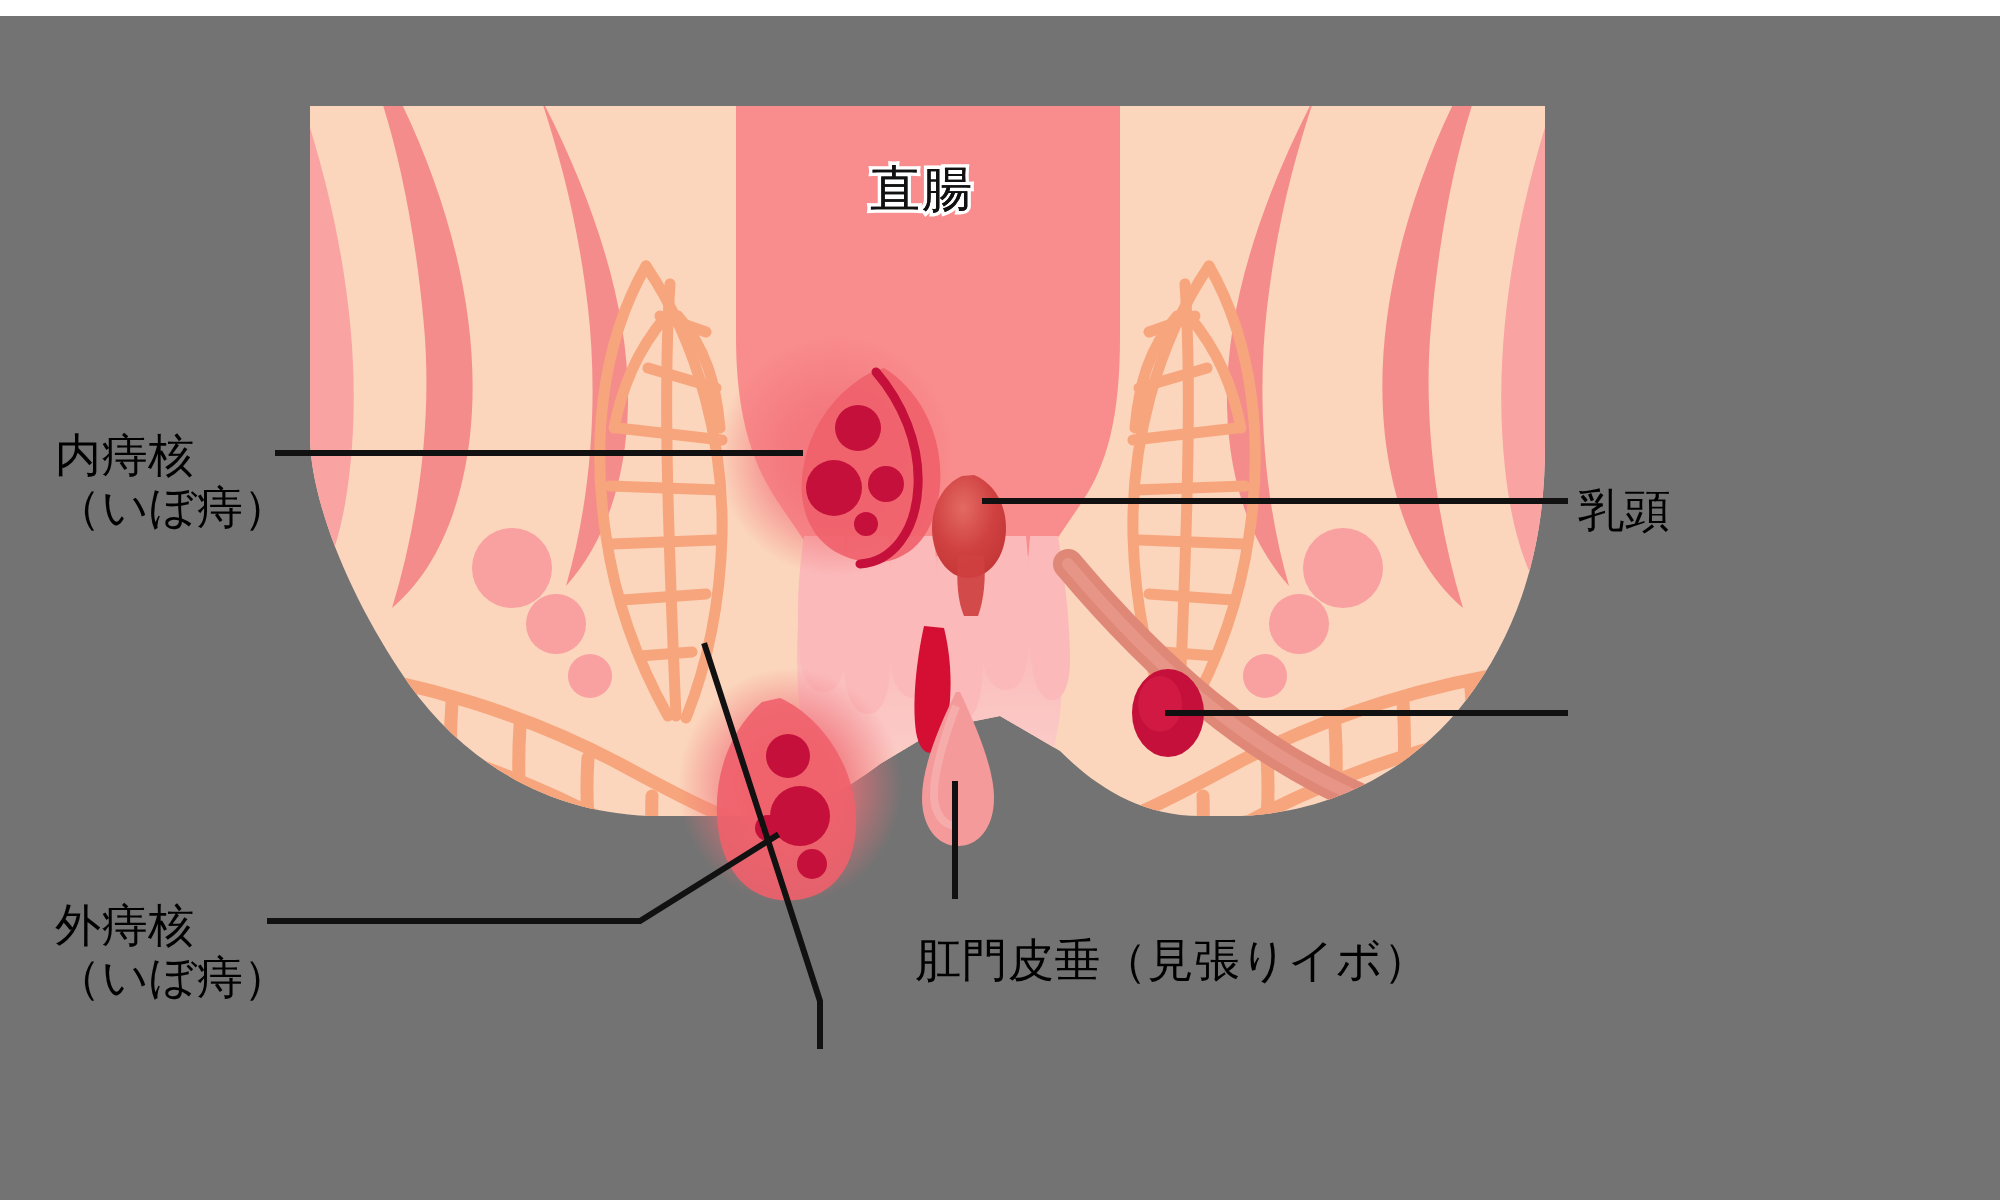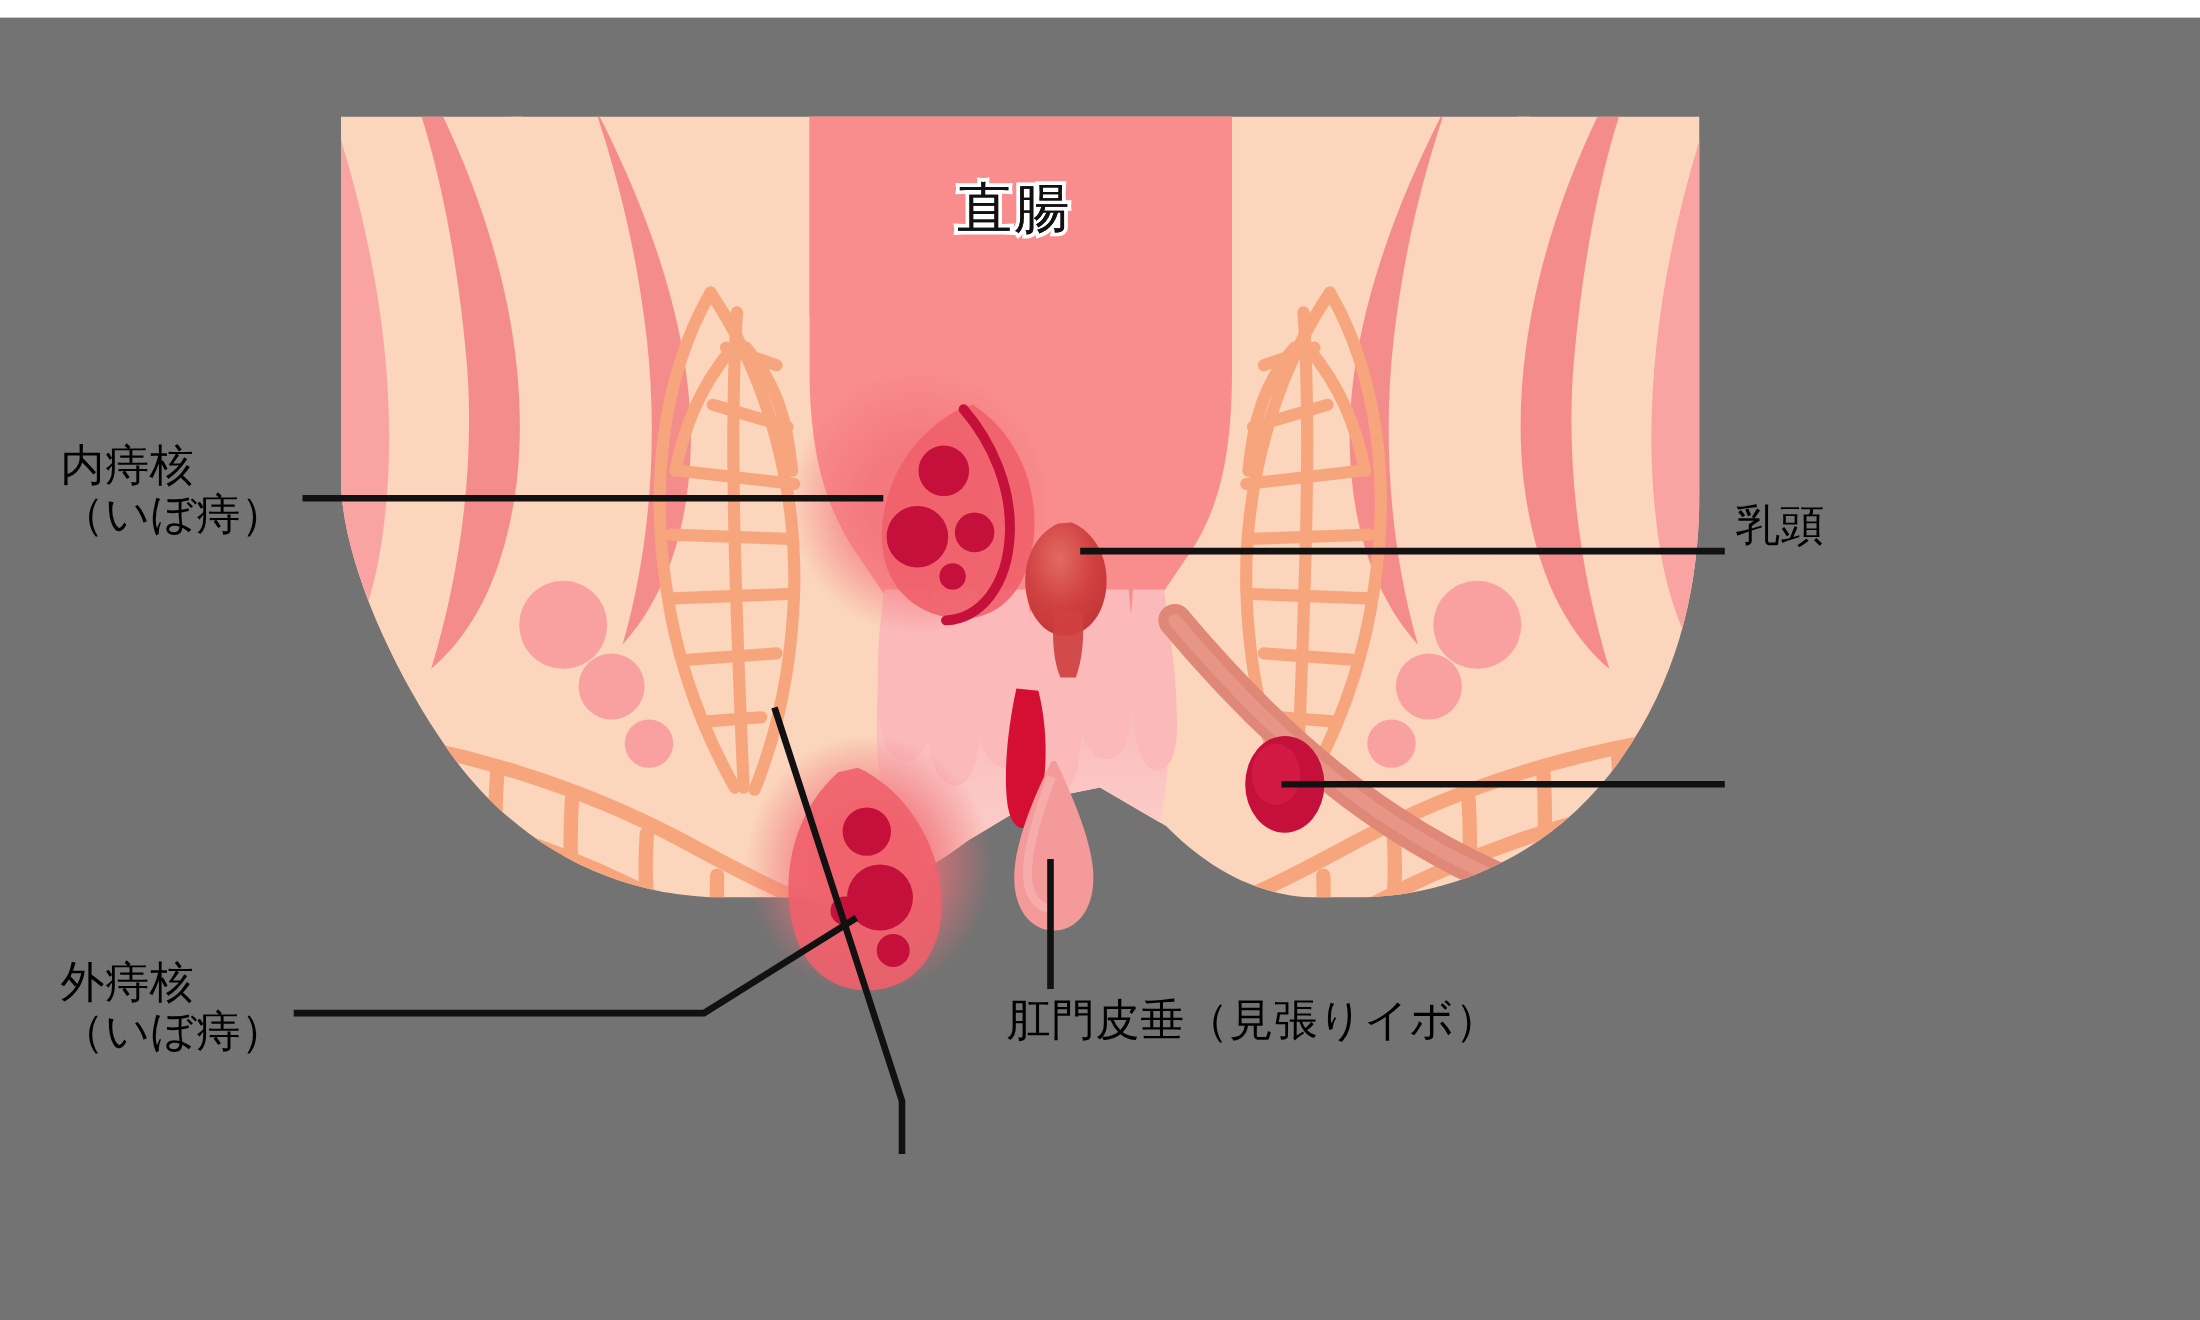--- a/index.html
+++ b/index.html
@@ -5,23 +5,23 @@
 <style>
   html,body{margin:0;padding:0;background:#ffffff;}
   body{
     width:2000px;height:1200px;
     font-family:"Liberation Sans","DejaVu Sans",sans-serif;
     overflow:hidden;position:relative;
   }
   #stage{position:absolute;left:0;top:16px;width:2000px;height:1200px;background:#737373;}
   #stage svg{display:block;}
   .lbl{
-    position:absolute;color:#000;font-size:40px;line-height:1.12;
+    position:absolute;color:#000;font-size:46px;line-height:1.12;
     font-family:"Liberation Sans","DejaVu Sans",sans-serif;
-    white-space:nowrap;letter-spacing:0.5px;
+    white-space:nowrap;letter-spacing:0.5px;margin-top:29px;
   }
   .lbl .l2{display:block;}
   .lbl-right{text-align:right;}
   .lbl-left{text-align:left;}
   .organ-title{
     position:absolute;font-size:50px;color:#111;font-weight:400;
     letter-spacing:2px;
     -webkit-text-stroke:7px #ffffff;
     paint-order:stroke fill;
   }

